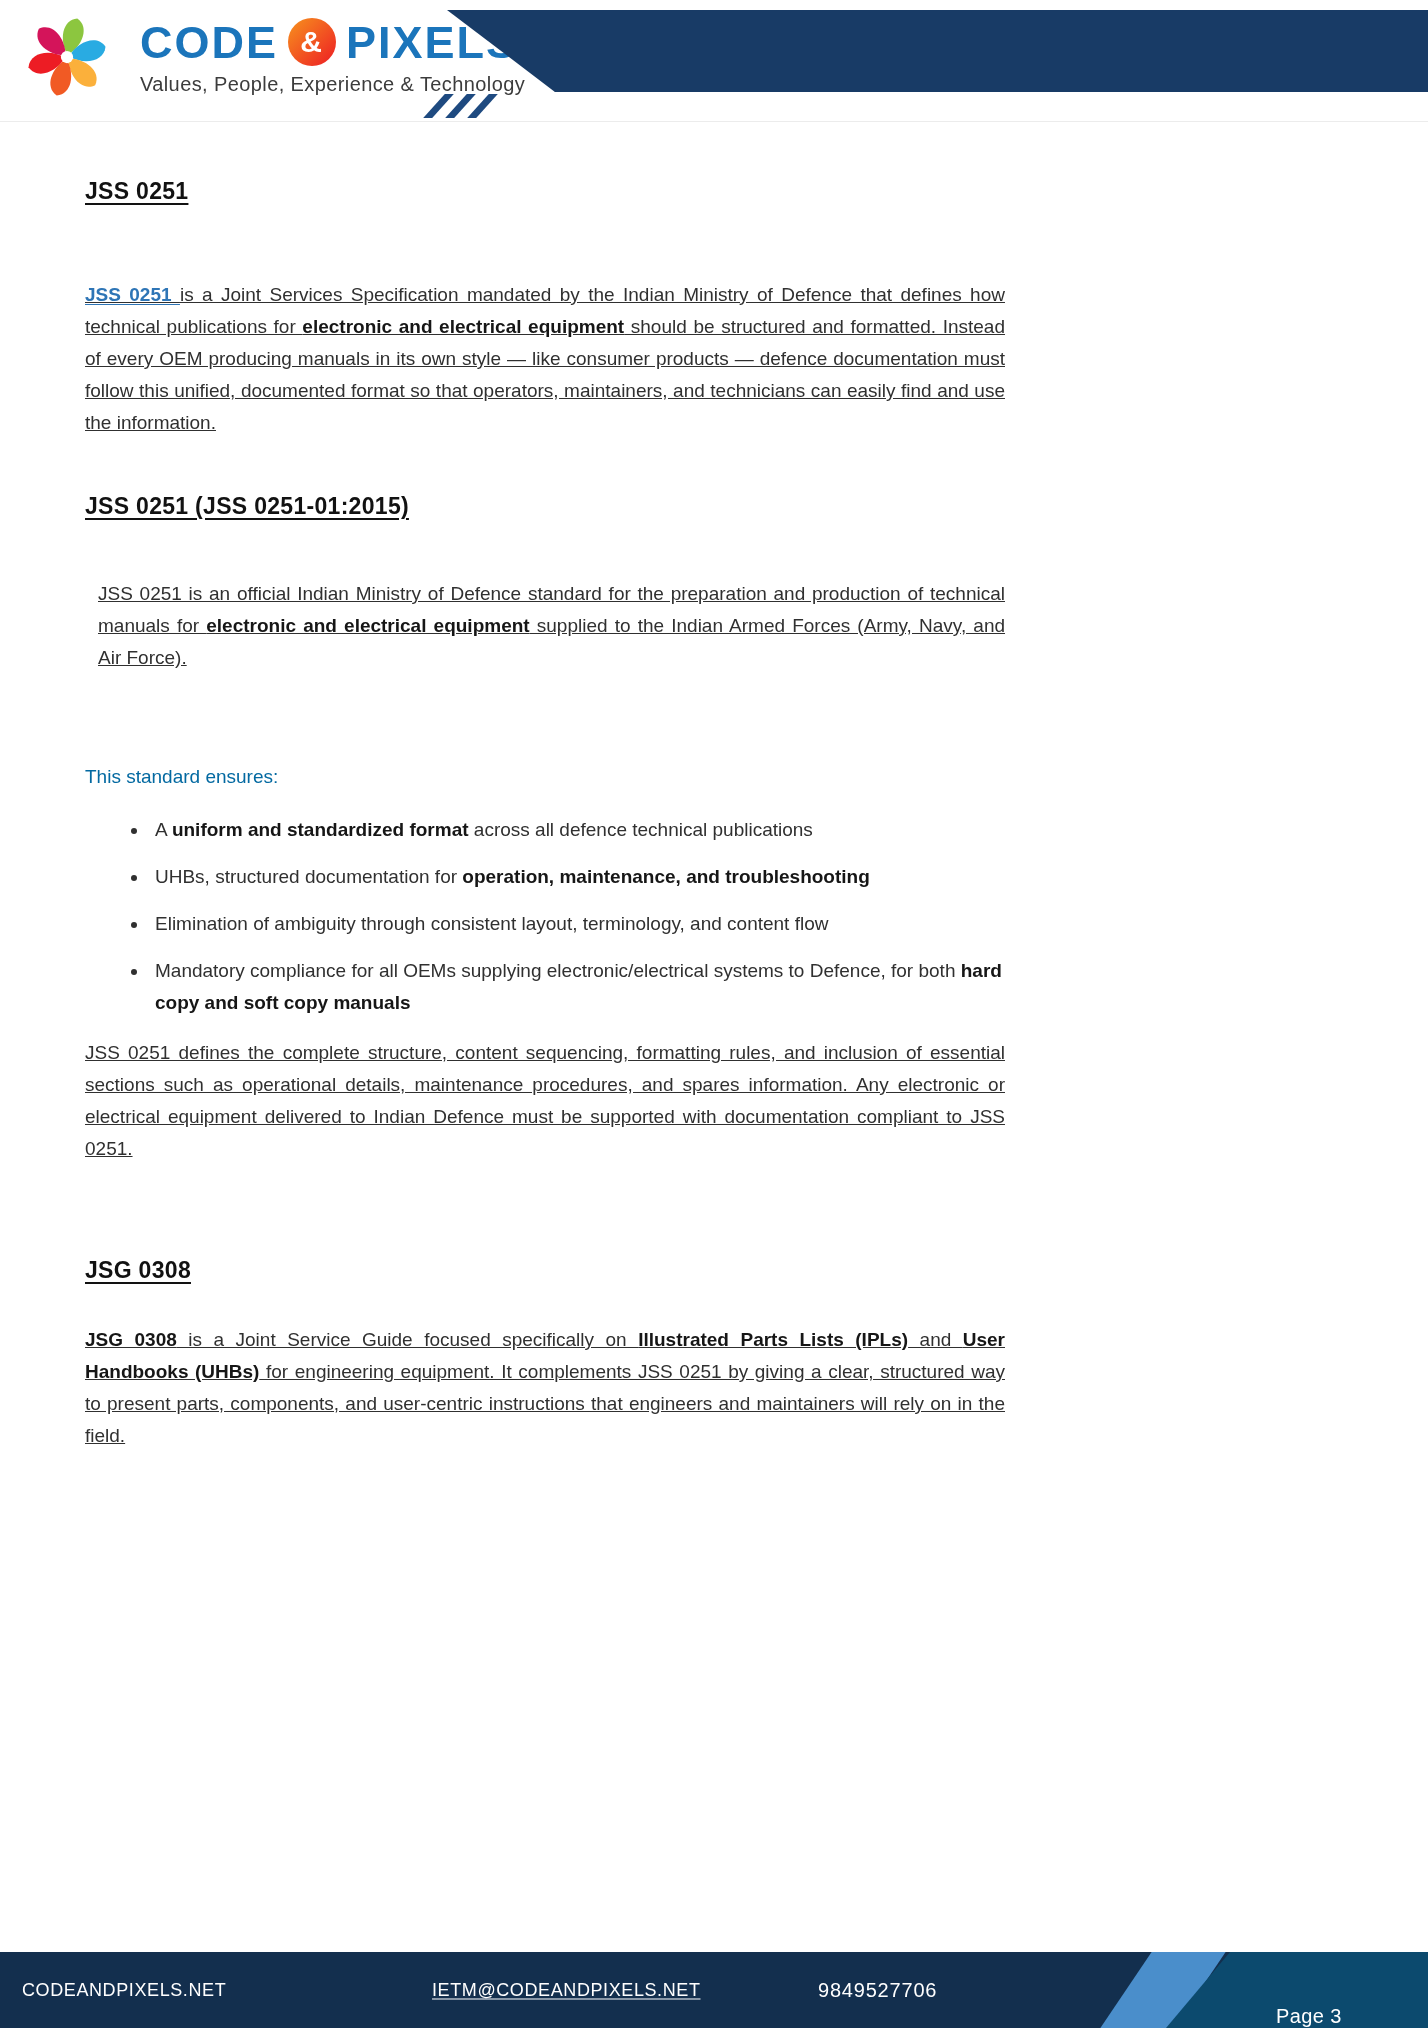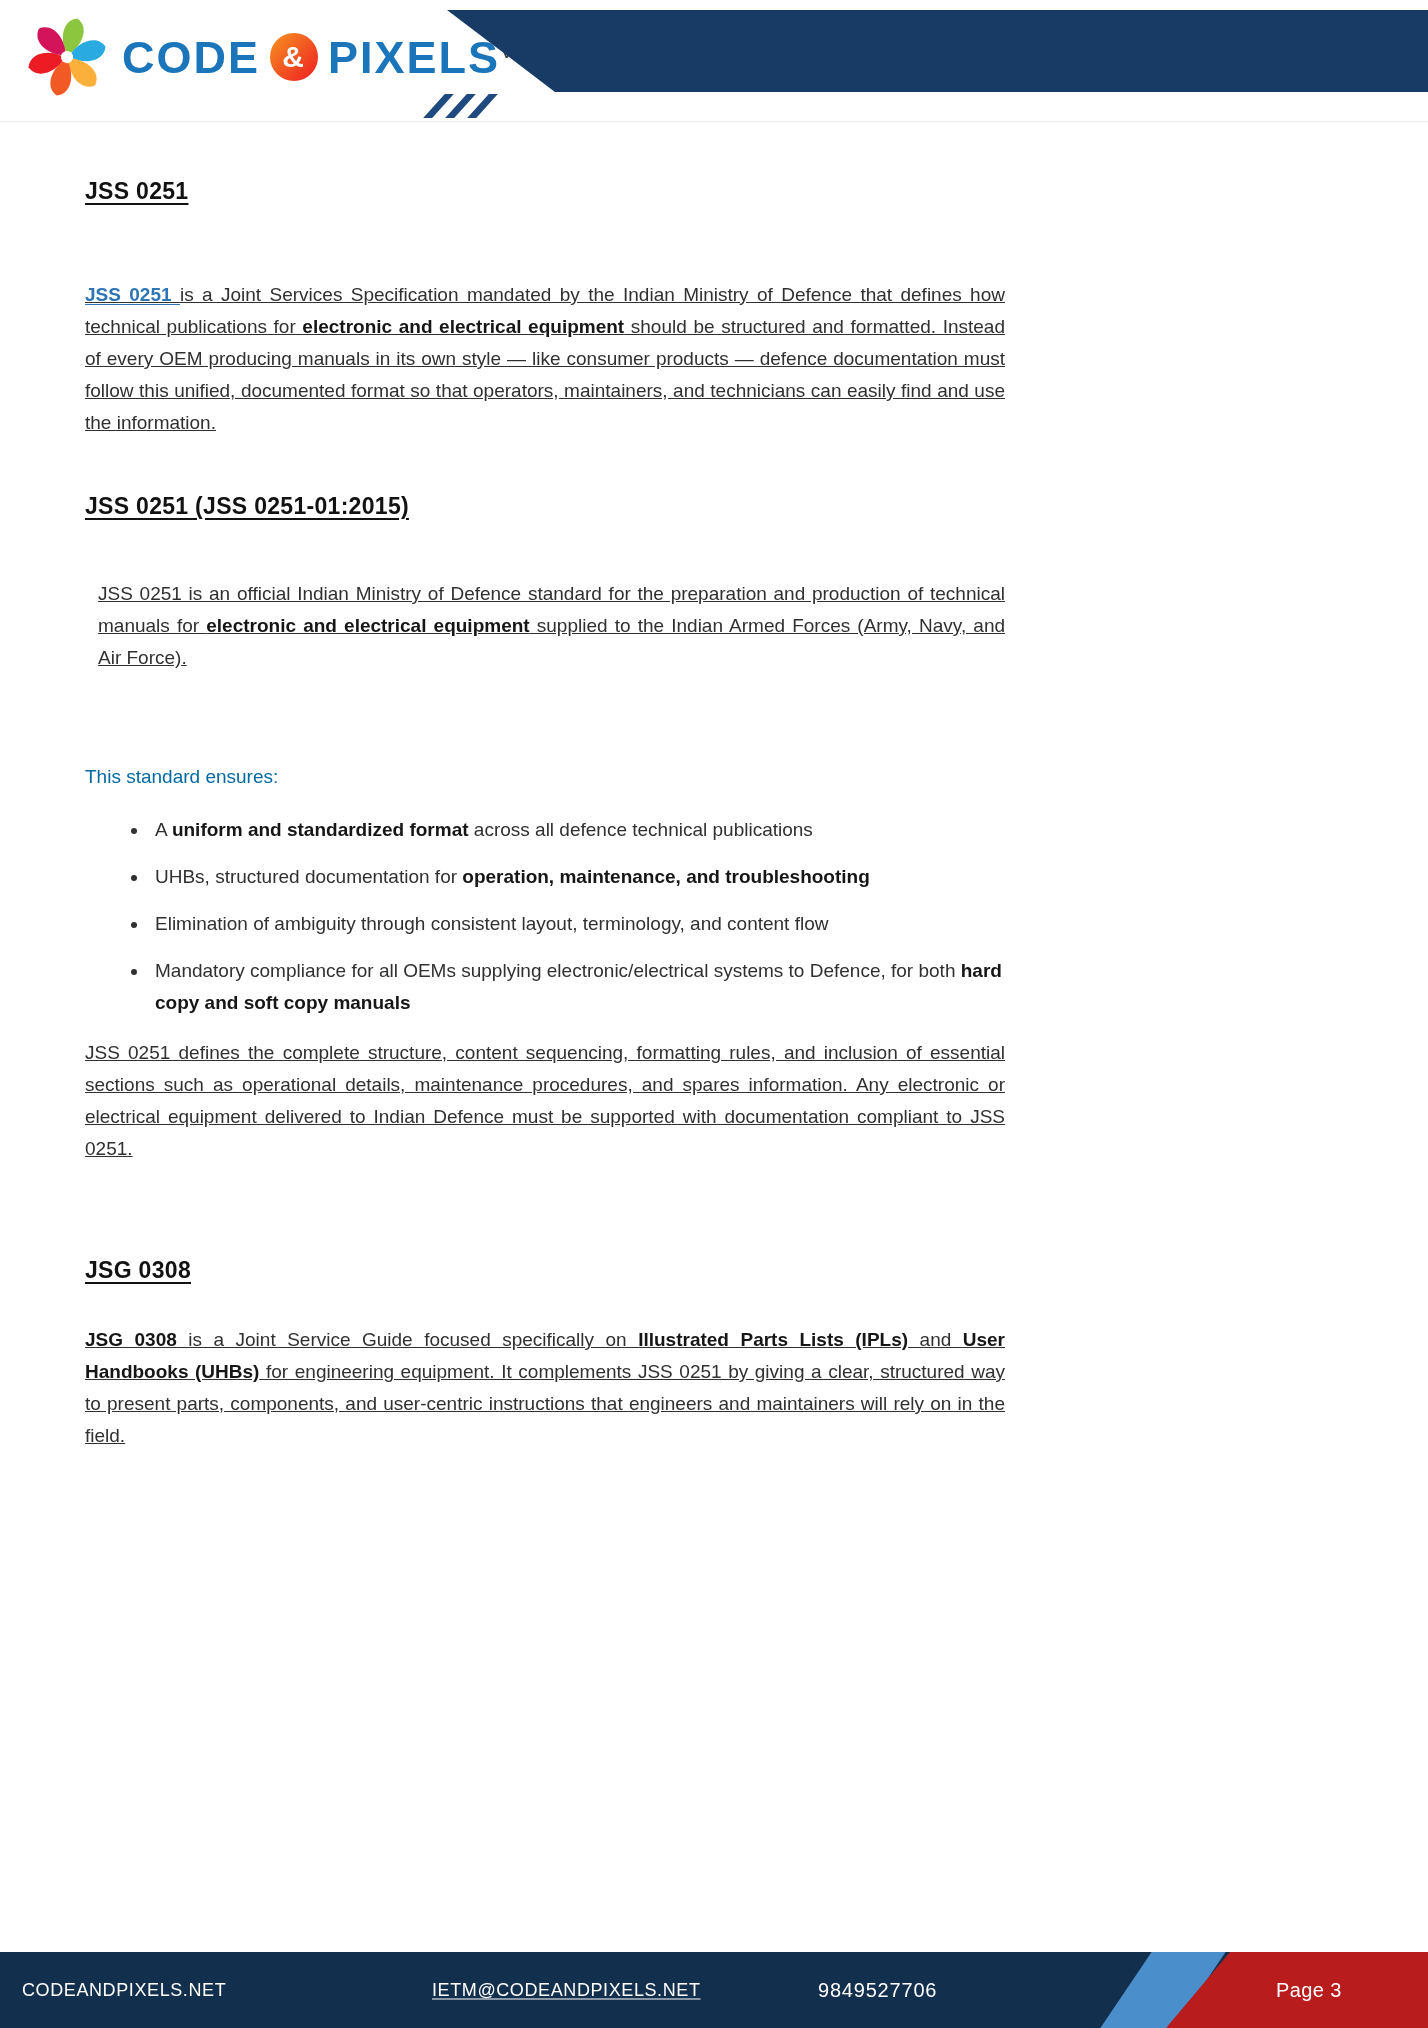--- a/index.html
+++ b/index.html
@@ -11,21 +11,21 @@
     background: #ffffff;
     font-family: "Liberation Sans", "DejaVu Sans", sans-serif;
     color: #2f2f2f;
   }
   .page { position: absolute; inset: 0; }
 
   
   .header { position: relative; height: 122px; border-bottom: 1px solid #ececec; }
   .logo-block { position: absolute; left: 18px; top: 8px; display: flex; align-items: center; }
   .pinwheel { width: 98px; height: 98px; flex: none; }
-  .brand-text { margin-left: 6px; display: flex; flex-direction: row; }
+  .brand-text { margin-left: 24px; display: flex; flex-direction: column; }
   .brand-line { display: flex; align-items: center; gap: 10px; font-weight: 700; font-size: 45px; letter-spacing: 2px; line-height: 1; color: #1b75bb; }
   .amp-circle {
     width: 48px; height: 48px; border-radius: 50%;
     background: linear-gradient(135deg, #f7931e, #ed1c24);
     color: #fff; display: flex; align-items: center; justify-content: center;
     font-size: 30px; font-weight: 700;
   }
   .tagline { margin-top: 7px; font-size: 20px; color: #3c3c3c; letter-spacing: 0.4px; text-align: center; }
 
   .banner {
@@ -64,22 +64,22 @@
   .run-link { color: #2e75b6; font-weight: 700; text-decoration: underline; text-underline-offset: 3px; cursor: pointer; }
 
   
   .footer { position: absolute; left: 0; bottom: 0; width: 100%; height: 76px; background: #132f4e; color: #ffffff; }
   .footer-site { position: absolute; left: 22px; top: 50%; transform: translateY(-50%); font-size: 18px; letter-spacing: 0.6px; }
   .footer-email { position: absolute; left: 432px; top: 50%; transform: translateY(-50%); font-size: 18px; letter-spacing: 0.6px; color: #ffffff; text-decoration: underline; text-underline-offset: 3px; text-align: right; }
   .footer-phone { position: absolute; left: 818px; top: 50%; transform: translateY(-50%); font-size: 20px; letter-spacing: 0.8px; }
   .page-accent { position: absolute; right: 228px; top: 0; width: 74px; height: 100%; background: #4a8ecb; transform: skewX(-34deg); }
   .page-box {
     position: absolute; right: 0; top: 0; height: 100%; width: 262px;
-    background: #b91c1c; clip-path: polygon(64px 0, 100% 0, 100% 100%, 0 100%);
-    display: flex; align-items: center; padding-left: 110px;
+    background: #0c4a6e; clip-path: polygon(64px 0, 100% 0, 100% 100%, 0 100%);
+    display: flex; align-items: flex-end; padding-left: 110px;
     font-size: 20px; letter-spacing: 0.4px;
   }
 </style>
 </head>
 <body>
 
 <div class="page">
 
   <header class="header">
     <div class="logo-block">

